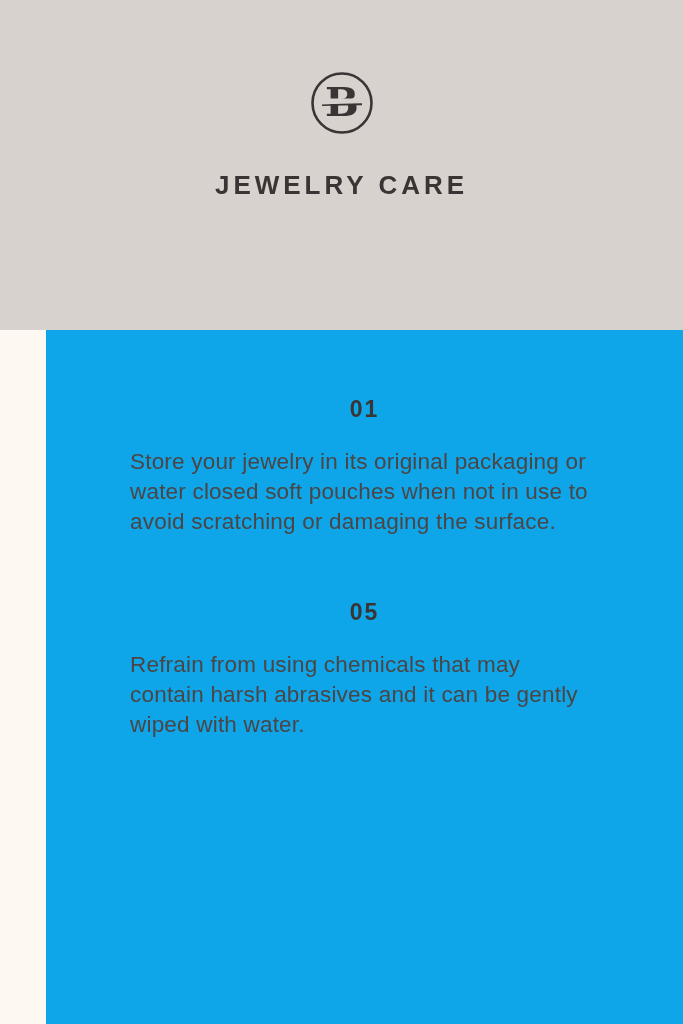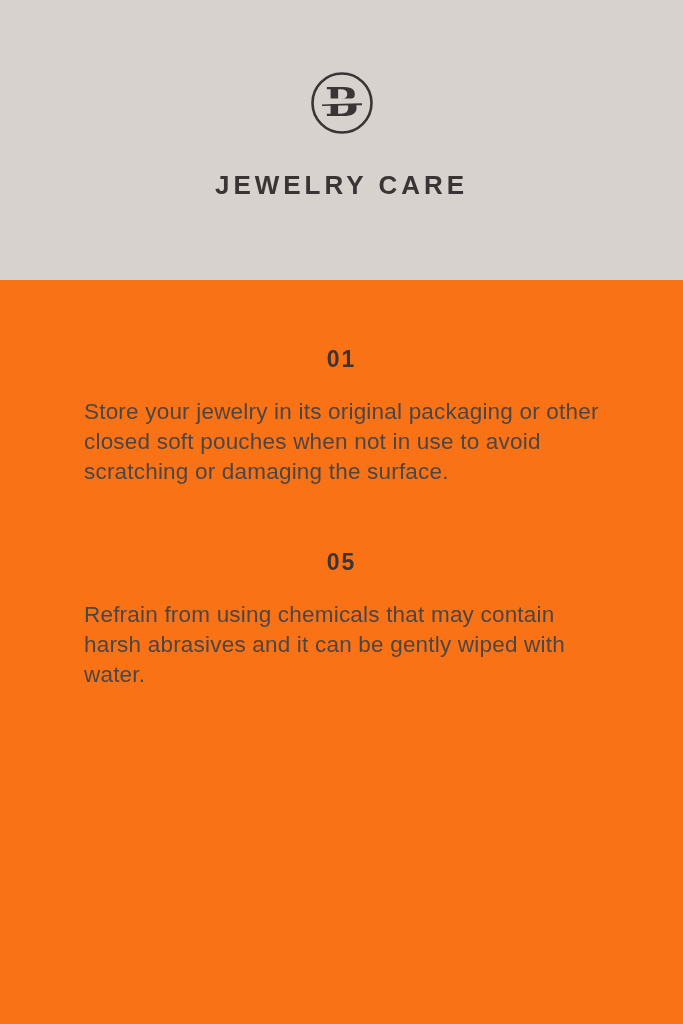--- a/index.html
+++ b/index.html
@@ -11,42 +11,43 @@
     background: #fdf9f2;
     overflow: hidden;
   }
   .card {
     width: 683px;
     height: 1024px;
     display: flex;
     flex-direction: column;
   }
   .header {
-    height: 280px;
+    height: 330px;
     background: #d8d2cf;
     display: flex;
     flex-direction: column;
     align-items: center;
     padding-top: 70px;
   }
   .logo {
     width: 66px;
     height: 66px;
   }
   .title {
     margin-top: 34px;
     font-size: 26px;
     font-weight: bold;
     letter-spacing: 4px;
     color: #3a3534;
   }
   .content {
     flex: 1;
-    background: #f97316;
+    background: #0ea5e9;
     padding: 66px 84px 0 84px;
+    margin-left: 46px;
   }
   .section { margin-bottom: 62px; }
   .section-number {
     text-align: center;
     font-size: 23px;
     font-weight: bold;
     letter-spacing: 2px;
     color: #3a3534;
     margin-bottom: 24px;
   }
@@ -70,21 +71,21 @@
       <rect x="13" y="28.5" width="40" height="5.5" fill="#d8d2cf"></rect>
       <path d="M13 34.6 L33 33.7 L53 33.2 L53 35.2 L33 35.6 L13 36 Z" fill="#3a3534"></path>
     </svg>
     <h1 class="title">JEWELRY CARE</h1>
   </div>
 
   <div class="content">
 
     <div class="section">
       <div class="section-number">01</div>
-      <p class="section-text">Store your jewelry in its original packaging or other closed soft pouches when not in use to avoid scratching or damaging the surface.</p>
+      <p class="section-text">Store your jewelry in its original packaging or water closed soft pouches when not in use to avoid scratching or damaging the surface.</p>
     </div>
 
     <div class="section">
       <div class="section-number">05</div>
       <p class="section-text">Refrain from using chemicals that may contain harsh abrasives and it can be gently wiped with water.</p>
     </div>
 
 
   </div>
 </div>

